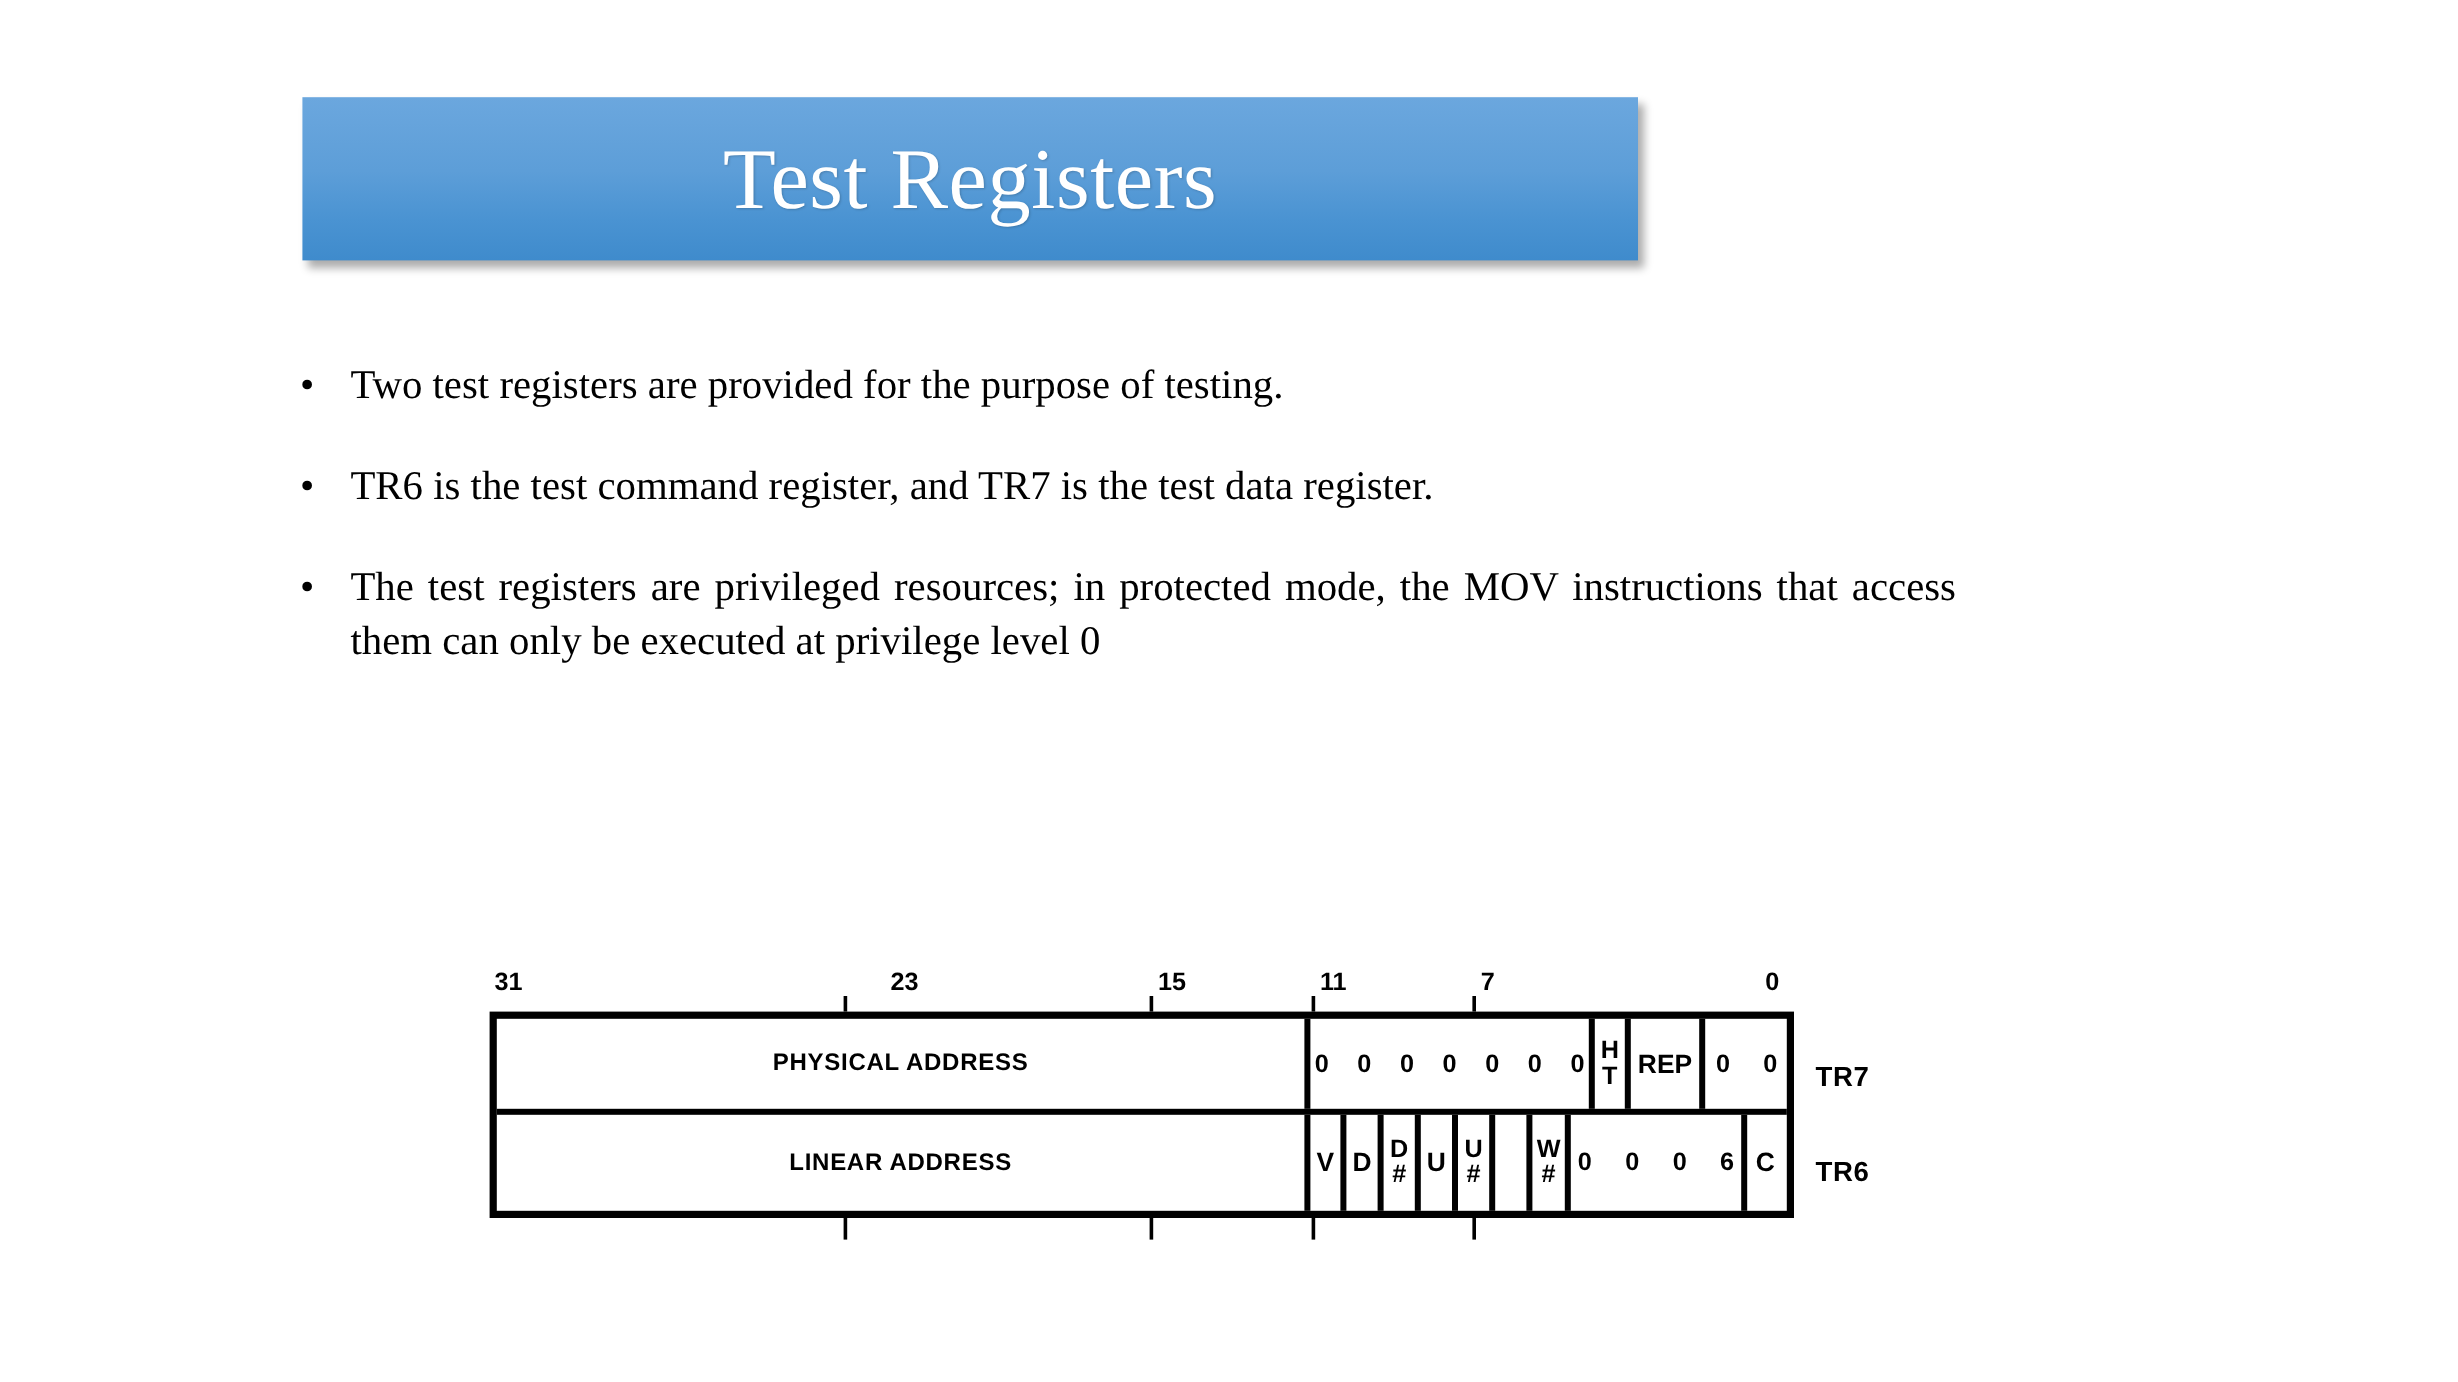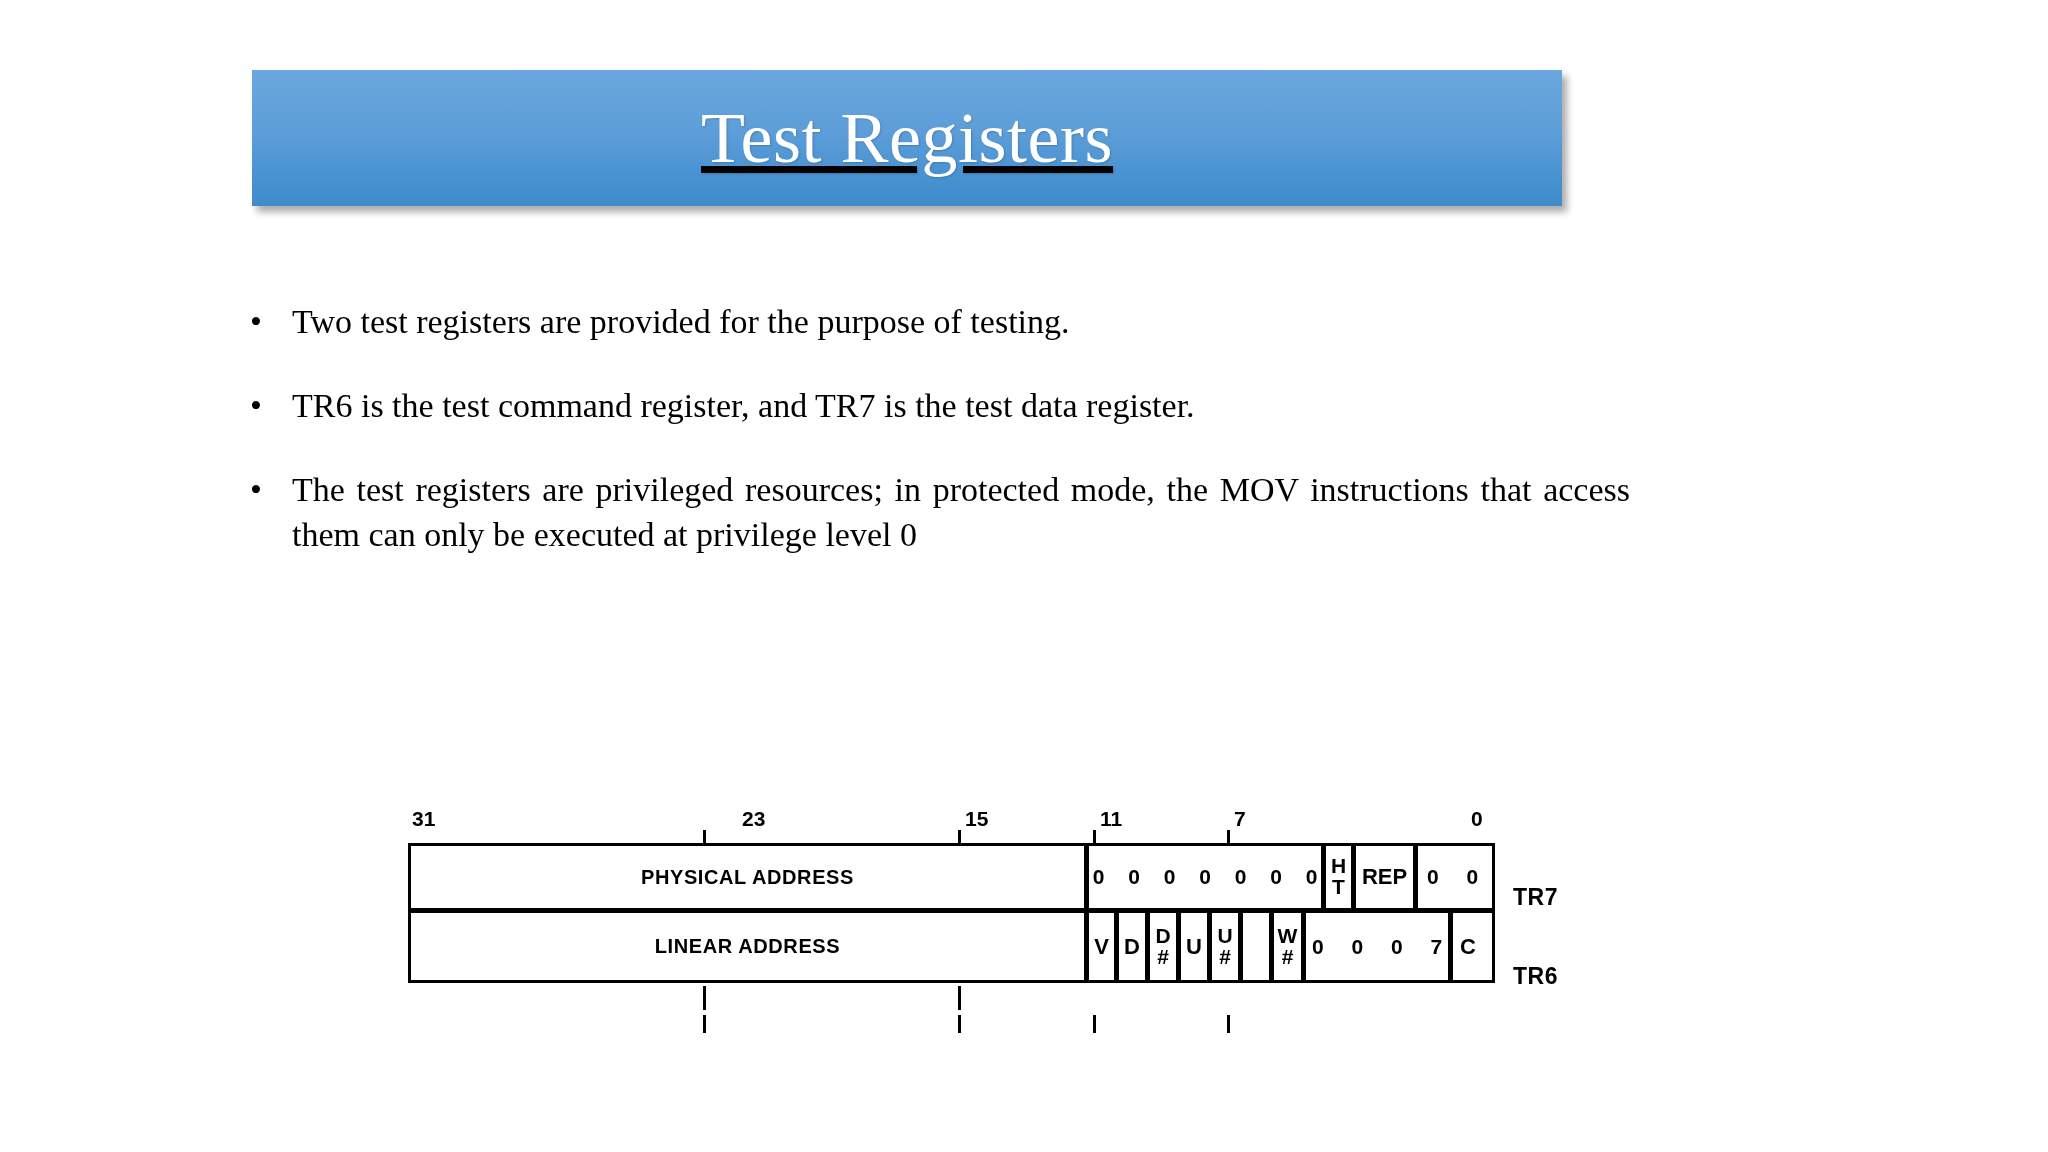--- a/index.html
+++ b/index.html
@@ -13,29 +13,28 @@
     position: relative;
     overflow: hidden;
     font-family: "Liberation Serif", serif;
     color: #000000;
   }
 
   
   #title-banner {
     position: absolute;
     left: 252px;
-    top: 70px;
-    width: 1310px;
+    top: 81px;
+    width: 1113px;
     height: 136px;
     background: linear-gradient(to bottom, #6ba7de 0%, #5d9ed8 45%, #4a93d2 75%, #3f8bcc 100%);
     box-shadow: 5px 6px 7px rgba(0,0,0,0.33);
     display: flex;
     align-items: center;
     justify-content: center;
-    text-decoration: underline;
   }
   #title-text {
     font-family: "Liberation Serif", serif;
     font-size: 72px;
     line-height: 1;
     color: #ffffff;
     letter-spacing: 0.5px;
     text-shadow: 1px 1px 2px rgba(0,0,0,0.18);
     white-space: nowrap;
   }
@@ -112,22 +111,22 @@
     position: absolute;
     width: 3px;
     background: #000;
   }
 
   #diagram-box {
     position: absolute;
     left: 0px;
     top: 35px;
     width: 1087px;
-    height: 140px;
-    border: 3px solid #000000;
+    height: 172px;
+    border: 6px solid #000000;
     box-sizing: border-box;
     background: #fff;
   }
   .reg-row {
     position: absolute;
     left: 0;
     width: 100%;
     height: 50%;
     display: flex;
     box-sizing: border-box;
@@ -264,21 +263,21 @@
       <div class="field-cell" style="width:31px;">U</div>
       <div class="field-cell stacked" style="width:31px;">
         <span>U</span>
         <span>#</span>
       </div>
       <div class="field-cell blank" style="width:31px;"></div>
       <div class="field-cell stacked" style="width:32px;">
         <span>W</span>
         <span>#</span>
       </div>
-      <div class="field-cell zeros-small" style="width:147px;">0 0 0 7</div>
+      <div class="field-cell zeros-small" style="width:147px;">0 0 0 6</div>
       <div class="field-cell" style="width:35px;">C</div>
     </div>
 
   </div>
 
   <div class="reg-name" id="reg-name-tr7">TR7</div>
   <div class="reg-name" id="reg-name-tr6">TR6</div>
 
 </div>
 

